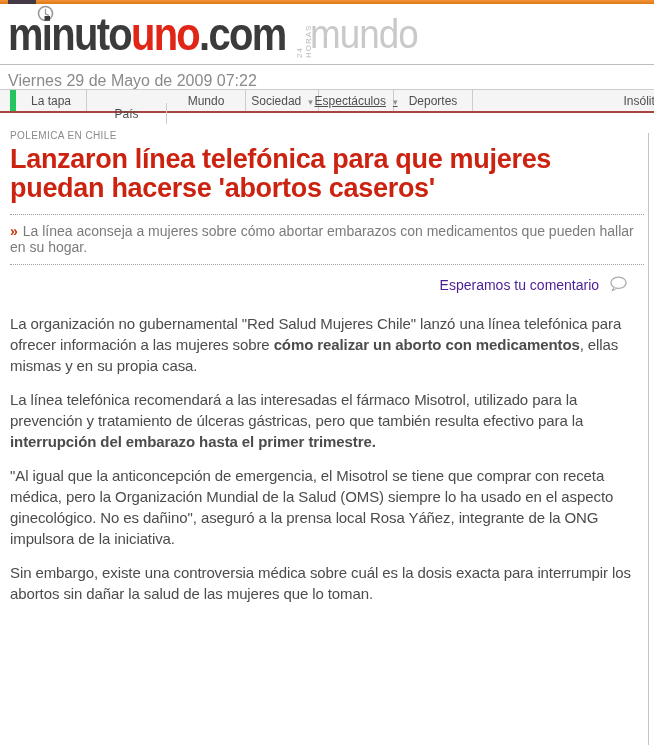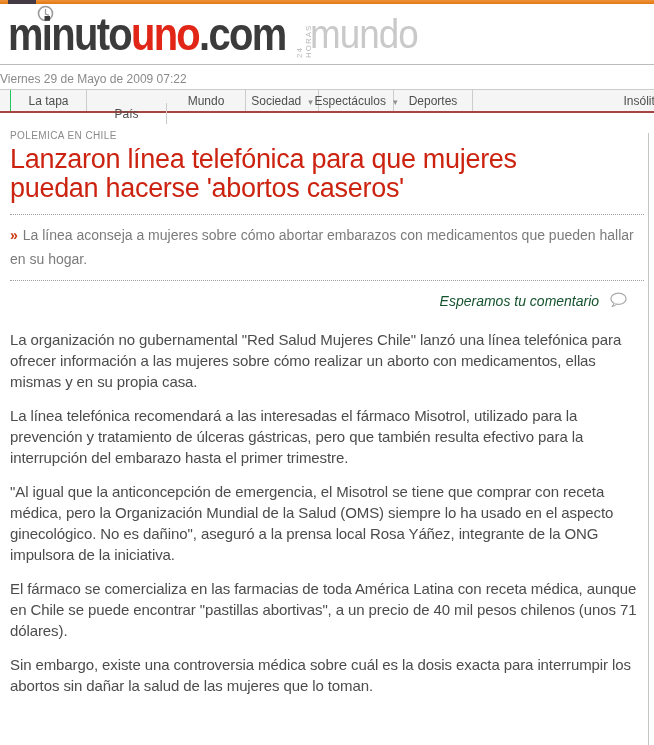--- a/index.html
+++ b/index.html
@@ -18,47 +18,47 @@
                letter-spacing:-2px; line-height:48px; transform:scaleX(.85); transform-origin:0 0;
                white-space:nowrap; }
   .lg-dark { color:#3b3b3b; }
   .lg-red  { color:#e12517; }
   .lg-24 { position:absolute; left:295px; top:17px; writing-mode:vertical-rl;
            transform:rotate(180deg); font-size:8px; color:#b9b9b9; letter-spacing:1px; height:37px; }
   .lg-section { position:absolute; left:310px; top:8px; font-size:40px; color:#c9c9c9;
                 letter-spacing:-1px; line-height:44px; transform:scaleX(.92); transform-origin:0 0; }
 
   
-  .dateline { border-top:1px solid #bcbcbc; padding:7px 0 5px 0; font-size:12px; color:#8a8a8a; height:25px; }
+  .dateline { border-top:1px solid #bcbcbc; padding:7px 0 5px 8px; font-size:16px; color:#8a8a8a; height:25px; }
 
   
   .tabs { display:flex; border-top:1px solid #cccccc; background:#f5f5f5; height:22px; overflow:visible; }
   .tab { border-right:1px solid #cccccc; height:100%; display:flex; align-items:center;
          justify-content:center; font-size:12px; color:#4f4f4f; cursor:pointer; flex:none; }
-  .tab:first-child { border-left:1px solid #22c55e; margin-left:10px; }
+  .tab:first-child { border-left:6px solid #22c55e; margin-left:10px; }
   .tab .arrow { color:#8f8f8f; font-size:9px; margin-left:7px; position:relative; top:1px; }
   .nav-underline { height:2px; background:#a84440; }
 
   
   main { padding:0 10px; position:relative; }
   .kicker { margin-top:17px; font-size:10px; color:#8a8a8a; letter-spacing:.4px; }
-  h1.headline { margin-top:4px; font-size:27px; line-height:29px; font-weight:normal;
+  h1.headline { margin-top:4px; font-size:27px; line-height:29px; font-weight:bold;
                 color:#cc2310; max-width:600px; letter-spacing:-.3px; }
   .dotted { border-top:1px dotted #9f9f9f; margin-top:11px; }
-  .lead { padding:8px 4px 9px 0; font-size:14px; line-height:24px; color:#7b7b7b;
+  .lead { padding:8px 4px 9px 0; font-size:14px; line-height:16px; color:#7b7b7b;
           border-bottom:1px dotted #9f9f9f; }
   .lead-marker { color:#cc3a10; font-weight:bold; margin-right:5px; }
   .comment-row { text-align:right; padding:9px 16px 0 0; font-size:14px; }
-  .comment-link { color:#14532d; text-decoration:none; cursor:pointer;font-style:italic; }
+  .comment-link { color:#4c1d95; text-decoration:none; cursor:pointer; }
   .bubble-icon { margin-left:6px; position:relative; top:2px; }
 
   .article-body { margin-top:20px; width:634px; }
   .article-body p { font-size:15px; line-height:21px; color:#4c4c4c; margin-bottom:13px;
                     letter-spacing:-.1px; }
-  .article-body .b { font-weight:normal; }
+  .article-body .b { font-weight:bold; }
 
   .right-border { position:absolute; left:648px; top:133px; width:1px; height:612px; background:#c4c4c4; }
 </style>
 </head>
 <body>
 
 <div class="page">
 
   <div class="topbar">
     <span class="topbar-dark"></span>
@@ -85,21 +85,21 @@
       <div class="tab" style="width: 80px; margin-top: 13px;">
         <span>País</span>
       </div>
       <div class="tab" style="width: 79px;">
         <span>Mundo</span>
       </div>
       <div class="tab" style="width: 73px;">
         <span>Sociedad</span>
         <span class="arrow">▾</span>
       </div>
-      <div class="tab" style="width: 75px;">
+      <div class="tab" style="width: 75px; text-decoration: underline;">
         <span>Espectáculos</span>
         <span class="arrow">▾</span>
       </div>
       <div class="tab" style="width: 79px;">
         <span>Deportes</span>
       </div>
       <div class="tab" style="width: 340px;">
         <span>Insólito</span>
       </div>
     </nav>
@@ -115,19 +115,18 @@
         <svg width="19" height="16" viewBox="0 0 19 16">
           <ellipse cx="9.5" cy="6.8" rx="7.6" ry="5.6" fill="#ffffff" stroke="#ababab" stroke-width="1.3"></ellipse>
           <path d="M5.2 11.2 Q4.4 13.6 2.8 14.6 Q6 14 7.6 12.2" fill="#ffffff" stroke="#ababab" stroke-width="1.1"></path>
         </svg>
       </span>
     </div>
     <div class="article-body" id="article-body">
         <p><span>La organización no gubernamental "Red Salud Mujeres Chile" lanzó una línea telefónica para ofrecer información a las mujeres sobre </span><span class="b">cómo realizar un aborto con medicamentos</span><span>, ellas mismas y en su propia casa.</span></p>
         <p><span>La línea telefónica recomendará a las interesadas el fármaco Misotrol, utilizado para la prevención y tratamiento de úlceras gástricas, pero que también resulta efectivo para la </span><span class="b">interrupción del embarazo hasta el primer trimestre.</span></p>
         <p><span>"Al igual que la anticoncepción de emergencia, el Misotrol se tiene que comprar con receta médica, pero la Organización Mundial de la Salud (OMS) siempre lo ha usado en el aspecto ginecológico. No es dañino", aseguró a la prensa local Rosa Yáñez, integrante de la ONG impulsora de la iniciativa.</span></p>
-        <p><span>El fármaco se comercializa en las farmacias de toda América Latina con receta médica, aunque en Chile se puede encontrar "pastillas abortivas", a un precio de 40 mil pesos chilenos (unos 71 dólares).</span></p>
         <p><span>Sin embargo, existe una controversia médica sobre cuál es la dosis exacta para interrumpir los abortos sin dañar la salud de las mujeres que lo toman.</span></p>
       </div>
   </main>
 
   <div class="right-border"></div>
 </div>
 
 </body></html>

